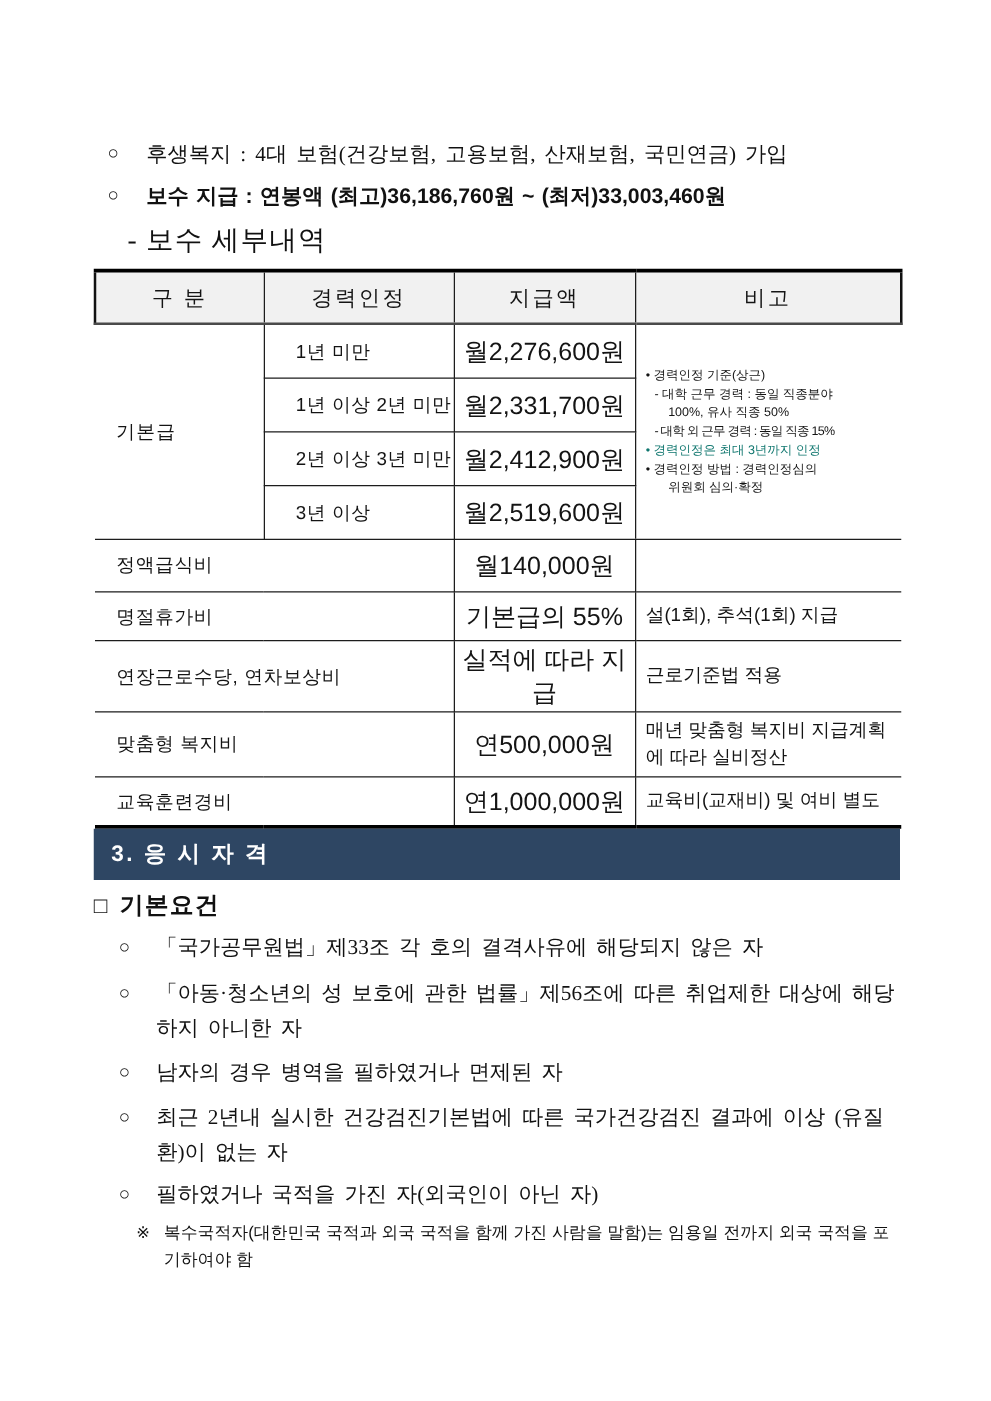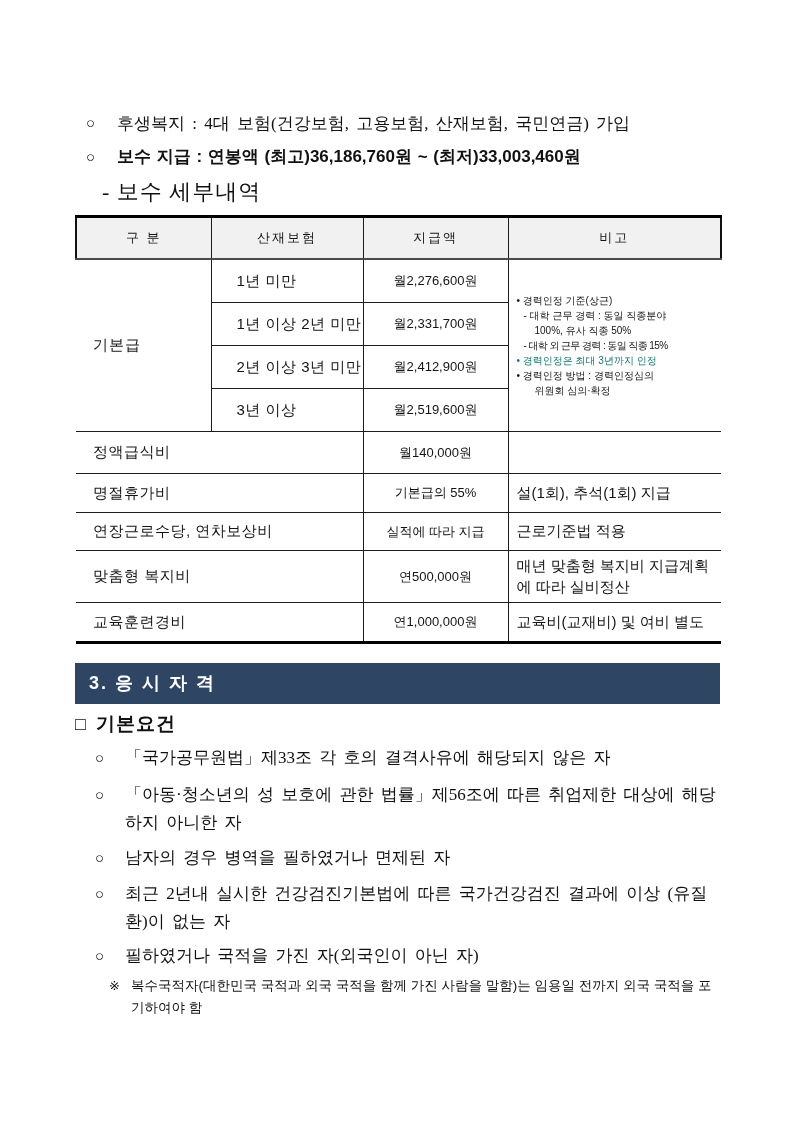--- a/index.html
+++ b/index.html
@@ -16,35 +16,35 @@
   .bullet-bold { font-weight:bold; font-family:"Liberation Sans","DejaVu Sans",sans-serif; word-spacing:1px; margin-top:6px; }
   .sub-item { margin:7px 0 0 16px; font-size:22px; letter-spacing:1px; }
 
   
   table.pay-table {
     position:absolute; left:75px; top:215px; width:645px;
     border-collapse:collapse; table-layout:fixed;
     font-family:"Liberation Sans","DejaVu Sans",sans-serif; color:#141414;
   }
   .pay-table th {
-    background:#f1f1f1; height:38px; font-weight:normal; font-size:13px; letter-spacing:2px;
+    background:#f1f1f1; height:38px; font-weight:normal; font-size:17px; letter-spacing:2px;
     border-top:3px solid #000; border-bottom:2px solid #4a4a4a;
   }
   .pay-table th { border-right:1px solid #1c1c1c; }
   .pay-table th:first-child { border-left:2px solid #111; }
   .pay-table th:last-child { border-right:2px solid #111; }
 
   .pay-table td { font-size:15px; vertical-align:middle; }
   .c-sep { border-right:1px solid #1c1c1c; }
   .h-sep { border-bottom:1px solid #1c1c1c; }
   .h-end { border-bottom:3px solid #000; }
 
   td.group-label { text-align:left; padding-left:17px; letter-spacing:1px; }
   td.period { text-align:left; padding-left:25px; height:40px; letter-spacing:0.5px; }
-  td.amount { text-align:center; font-size:13px; }
+  td.amount { text-align:center; font-size:20px; }
   td.note-merged { text-align:left; padding:6px 4px 6px 8px; }
   td.row-label { text-align:left; padding-left:17px; letter-spacing:0.5px; }
   td.row-note { text-align:left; padding:4px 4px 4px 8px; }
 
   .note-line { font-size:10px; line-height:1.5; white-space:nowrap; }
   .ind-1 { padding-left:7px; }
   .ind-2 { padding-left:18px; }
   .tight { letter-spacing:-0.6px; }
   .blue { color:#0f766e; }
   .small-note { font-size:12.5px; line-height:1.35; }
@@ -94,21 +94,21 @@
   <table class="pay-table">
     <colgroup>
       <col style="width:135px">
         <col style="width:152px">
         <col style="width:145px">
         <col style="width:213px">
     </colgroup>
     <thead>
       <tr>
         <th>구 분</th>
-        <th>산재보험</th>
+        <th>경력인정</th>
         <th>지급액</th>
         <th>비고</th>
       </tr>
     </thead>
     <tbody>
       <tr>
         <td class="group-label c-sep h-sep" rowspan="4">기본급</td>
         <td class="period c-sep h-sep">1년 미만</td>
         <td class="amount c-sep h-sep">월2,276,600원</td>
         <td class="note-merged h-sep" rowspan="4">

